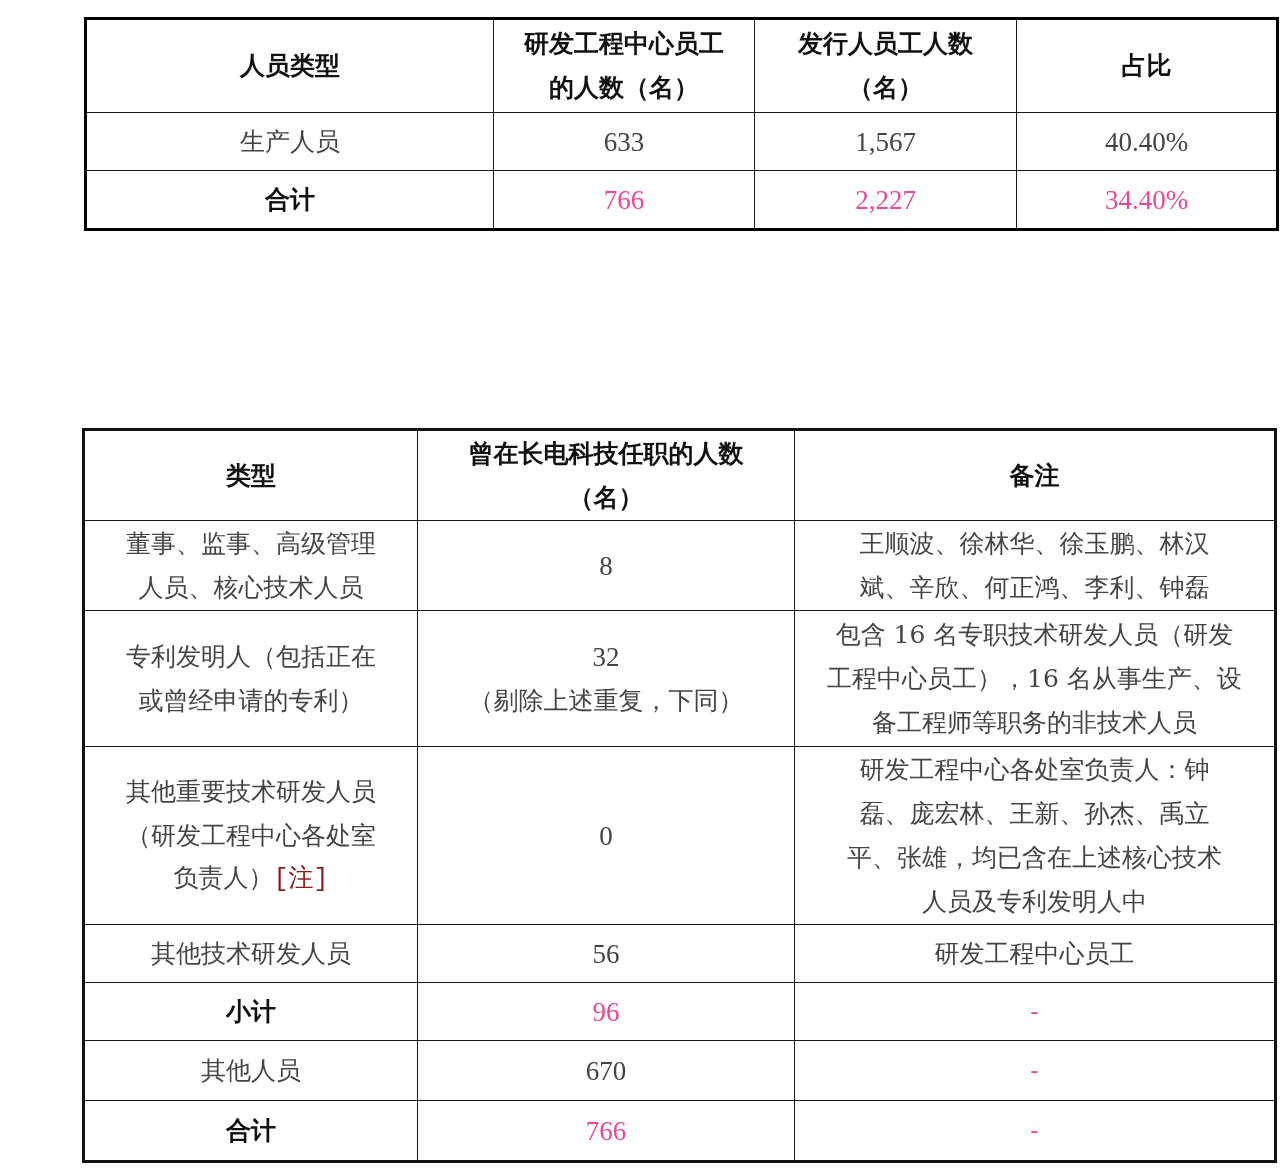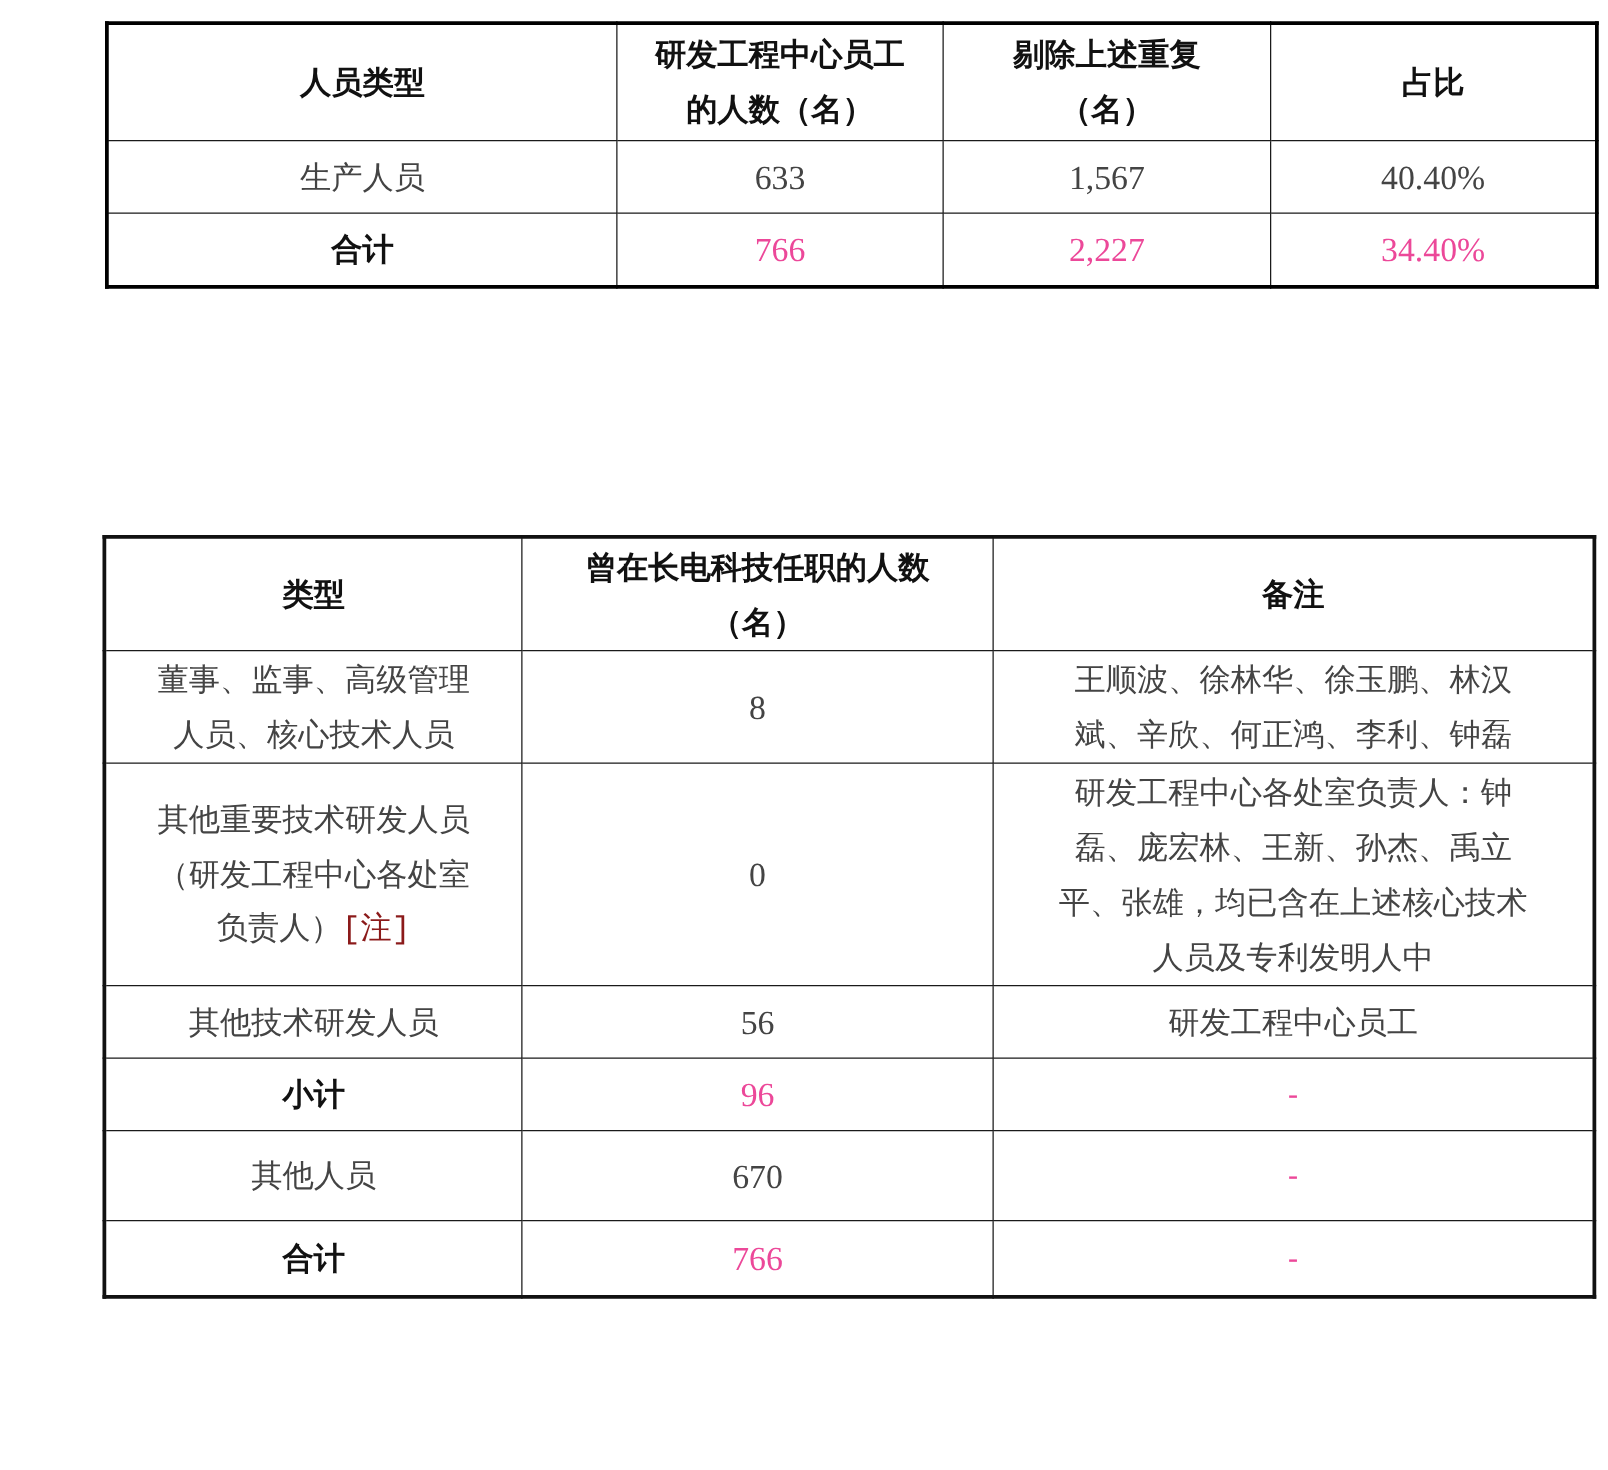--- a/index.html
+++ b/index.html
@@ -29,21 +29,21 @@
       <col style="width:261px">
   </colgroup>
   <tbody>
       <tr style="height:94px">
     <th>人员类型</th>
     <th>
       <div>研发工程中心员工</div>
       <div>的人数（名）</div>
     </th>
     <th>
-      <div>剔除上述重复</div>
+      <div>发行人员工人数</div>
       <div>（名）</div>
     </th>
     <th>占比</th>
   </tr>
   <tr style="height:58px">
     <td>生产人员</td>
     <td class="num">633</td>
     <td class="num">1,567</td>
     <td class="num">40.40%</td>
   </tr>
@@ -77,20 +77,35 @@
       <div>董事、监事、高级管理</div>
       <div>人员、核心技术人员</div>
     </td>
     <td class="num">8</td>
     <td class="remark">
       <div>王顺波、徐林华、徐玉鹏、林汉</div>
       <div>斌、辛欣、何正鸿、李利、钟磊</div>
     </td>
   </tr>
 
+  <tr style="height:136px">
+    <td>
+      <div>专利发明人（包括正在</div>
+      <div>或曾经申请的专利）</div>
+    </td>
+    <td>
+      <div class="num">32</div>
+      <div>（剔除上述重复，下同）</div>
+    </td>
+    <td class="remark" style="padding:0 2px;">
+      <div>包含 16 名专职技术研发人员（研发</div>
+      <div>工程中心员工），16 名从事生产、设</div>
+      <div>备工程师等职务的非技术人员</div>
+    </td>
+  </tr>
 
   <tr style="height:178px">
     <td>
       <div>其他重要技术研发人员</div>
       <div>（研发工程中心各处室</div>
       <div class="note-ref">
         <span>负责人）</span><span class="br">[注]</span>
       </div>
     </td>
     <td class="num">0</td>
@@ -107,21 +122,21 @@
     <td class="num">56</td>
     <td class="remark">研发工程中心员工</td>
   </tr>
 
   <tr style="height:58px">
     <td class="bold-cjk">小计</td>
     <td class="num bold">96</td>
     <td class="bold">-</td>
   </tr>
 
-  <tr style="height:72px">
+  <tr style="height:60px">
     <td>其他人员</td>
     <td class="num">670</td>
     <td class="bold">-</td>
   </tr>
 
   <tr style="height:61px">
     <td class="bold-cjk">合计</td>
     <td class="num bold">766</td>
     <td class="bold">-</td>
   </tr>

